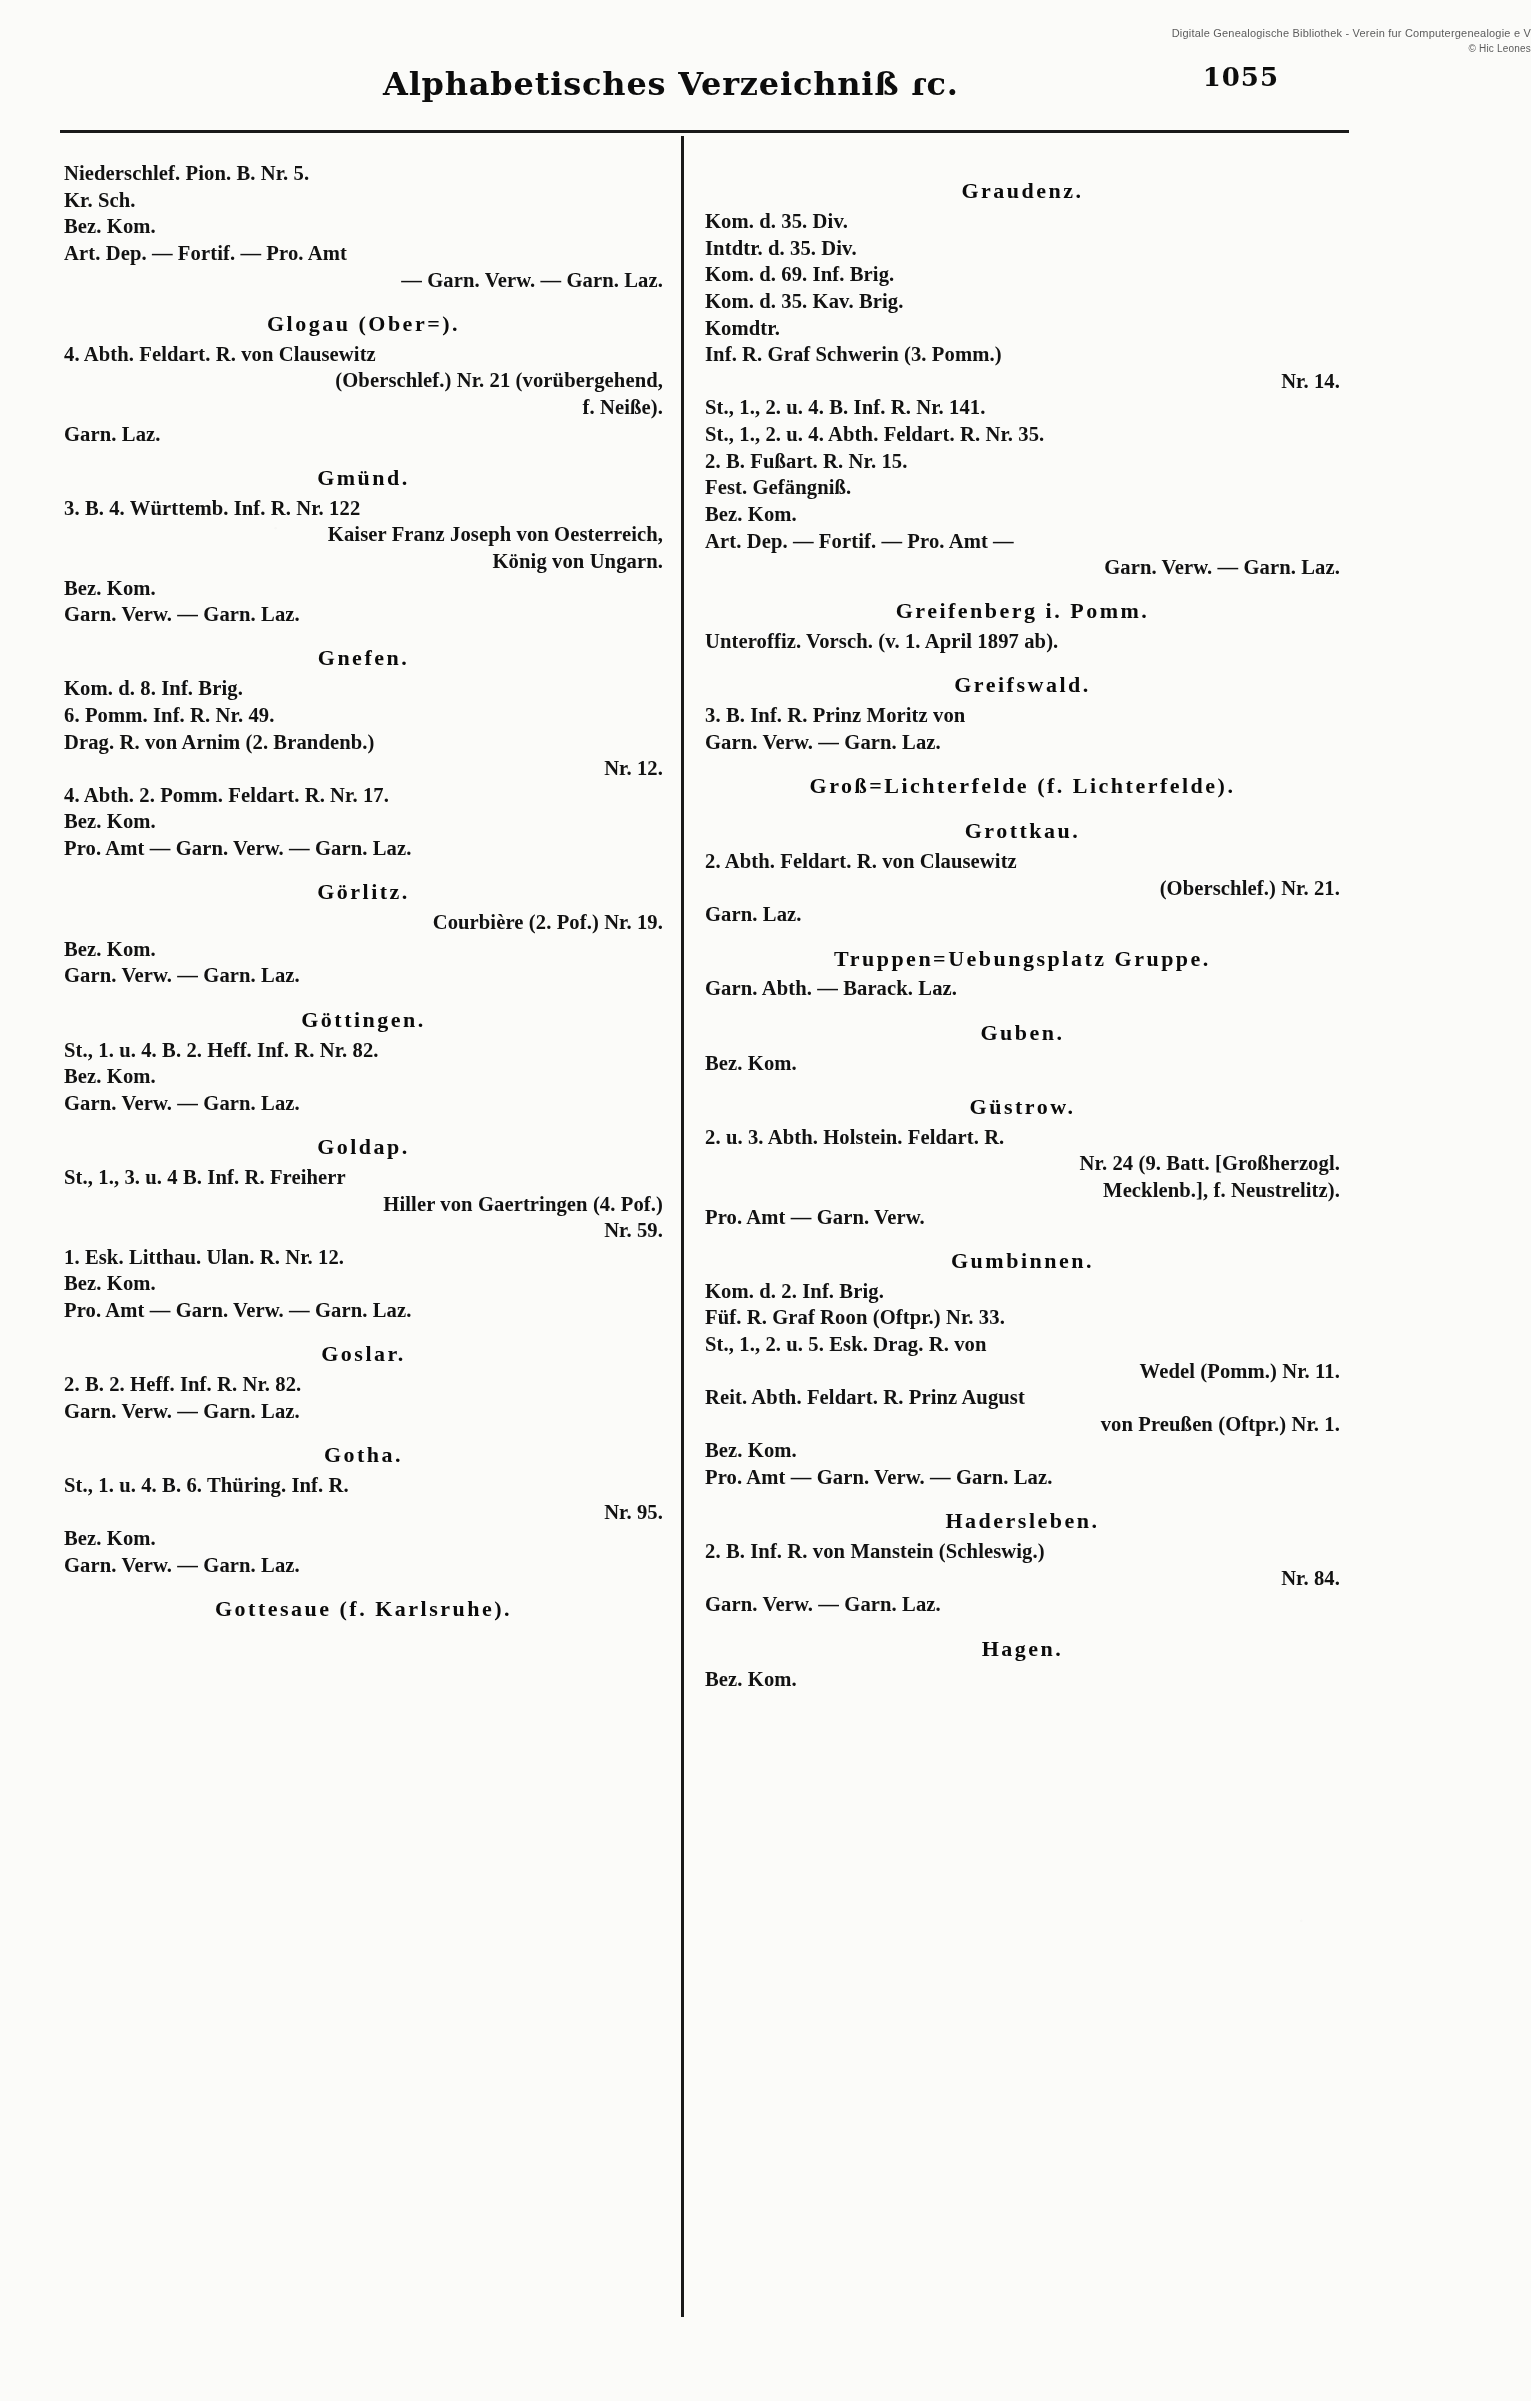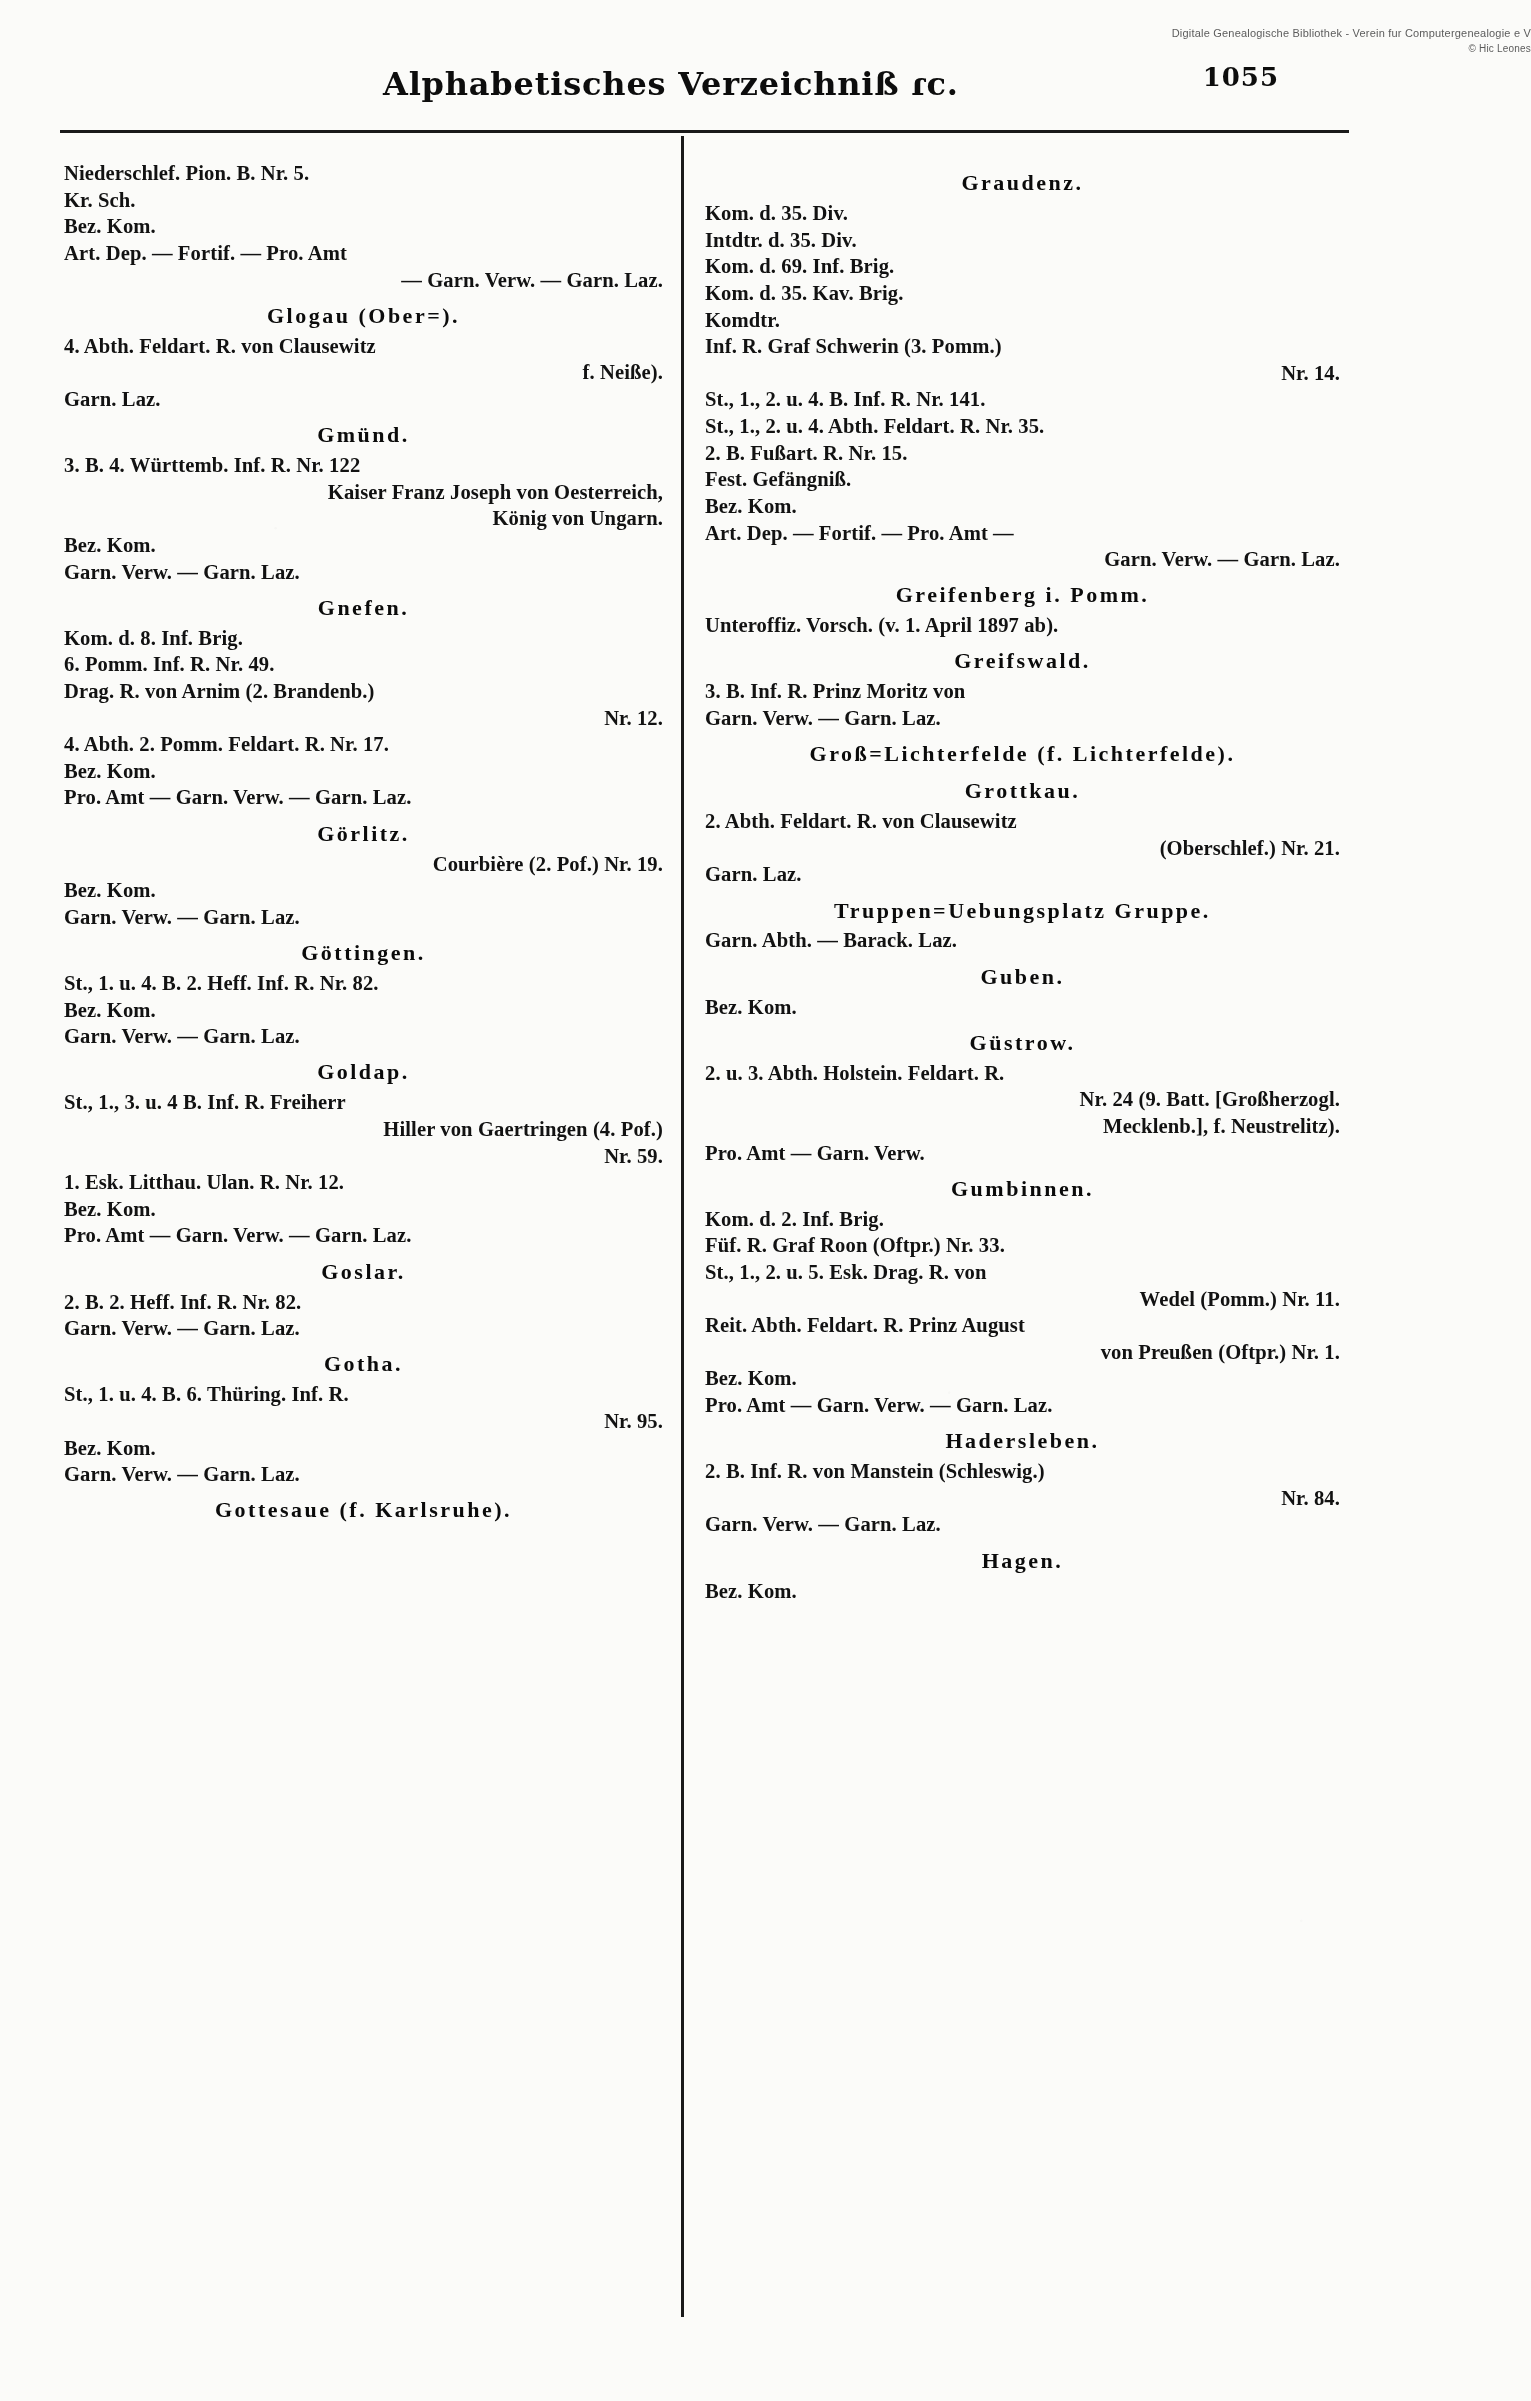--- a/index.html
+++ b/index.html
@@ -108,21 +108,21 @@
   }
   .col-left  { left: 64px;  width: 599px; }
   .col-right { left: 705px; width: 635px; }
 
   
   .place {
     text-align: center;
     font-weight: 700;
     font-size: 22px;
     letter-spacing: 2.5px;
-    margin: 9px 0 3px 0;
+    margin: 17px 0 3px 0;
     color: #0b0b0b;
   }
 
   
   .ln {
     margin: 0 0 0.5px 0;
     padding-left: 31px;
     text-indent: -31px;
     font-weight: 700;
     font-size: 20.6px;
@@ -151,20 +151,21 @@
 
   <div class="cols">
     <div class="col col-left" id="col-left">
         <div class="ln">Niederschlef. Pion. B. Nr. 5.</div>
         <div class="ln">Kr. Sch.</div>
         <div class="ln">Bez. Kom.</div>
         <div class="ln">Art. Dep. — Fortif. — Pro. Amt</div>
         <div class="ln indent2">— Garn. Verw. — Garn. Laz.</div>
         <div class="place">Glogau (Ober=).</div>
         <div class="ln">4. Abth. Feldart. R. von Clausewitz</div>
+        <div class="ln indent2">(Oberschlef.) Nr. 21 (vorübergehend,</div>
         <div class="ln indent2">f. Neiße).</div>
         <div class="ln">Garn. Laz.</div>
         <div class="place">Gmünd.</div>
         <div class="ln">3. B. 4. Württemb. Inf. R. Nr. 122</div>
         <div class="ln indent2">Kaiser Franz Joseph von Oesterreich,</div>
         <div class="ln indent2">König von Ungarn.</div>
         <div class="ln">Bez. Kom.</div>
         <div class="ln">Garn. Verw. — Garn. Laz.</div>
         <div class="place">Gnefen.</div>
         <div class="ln">Kom. d. 8. Inf. Brig.</div>

